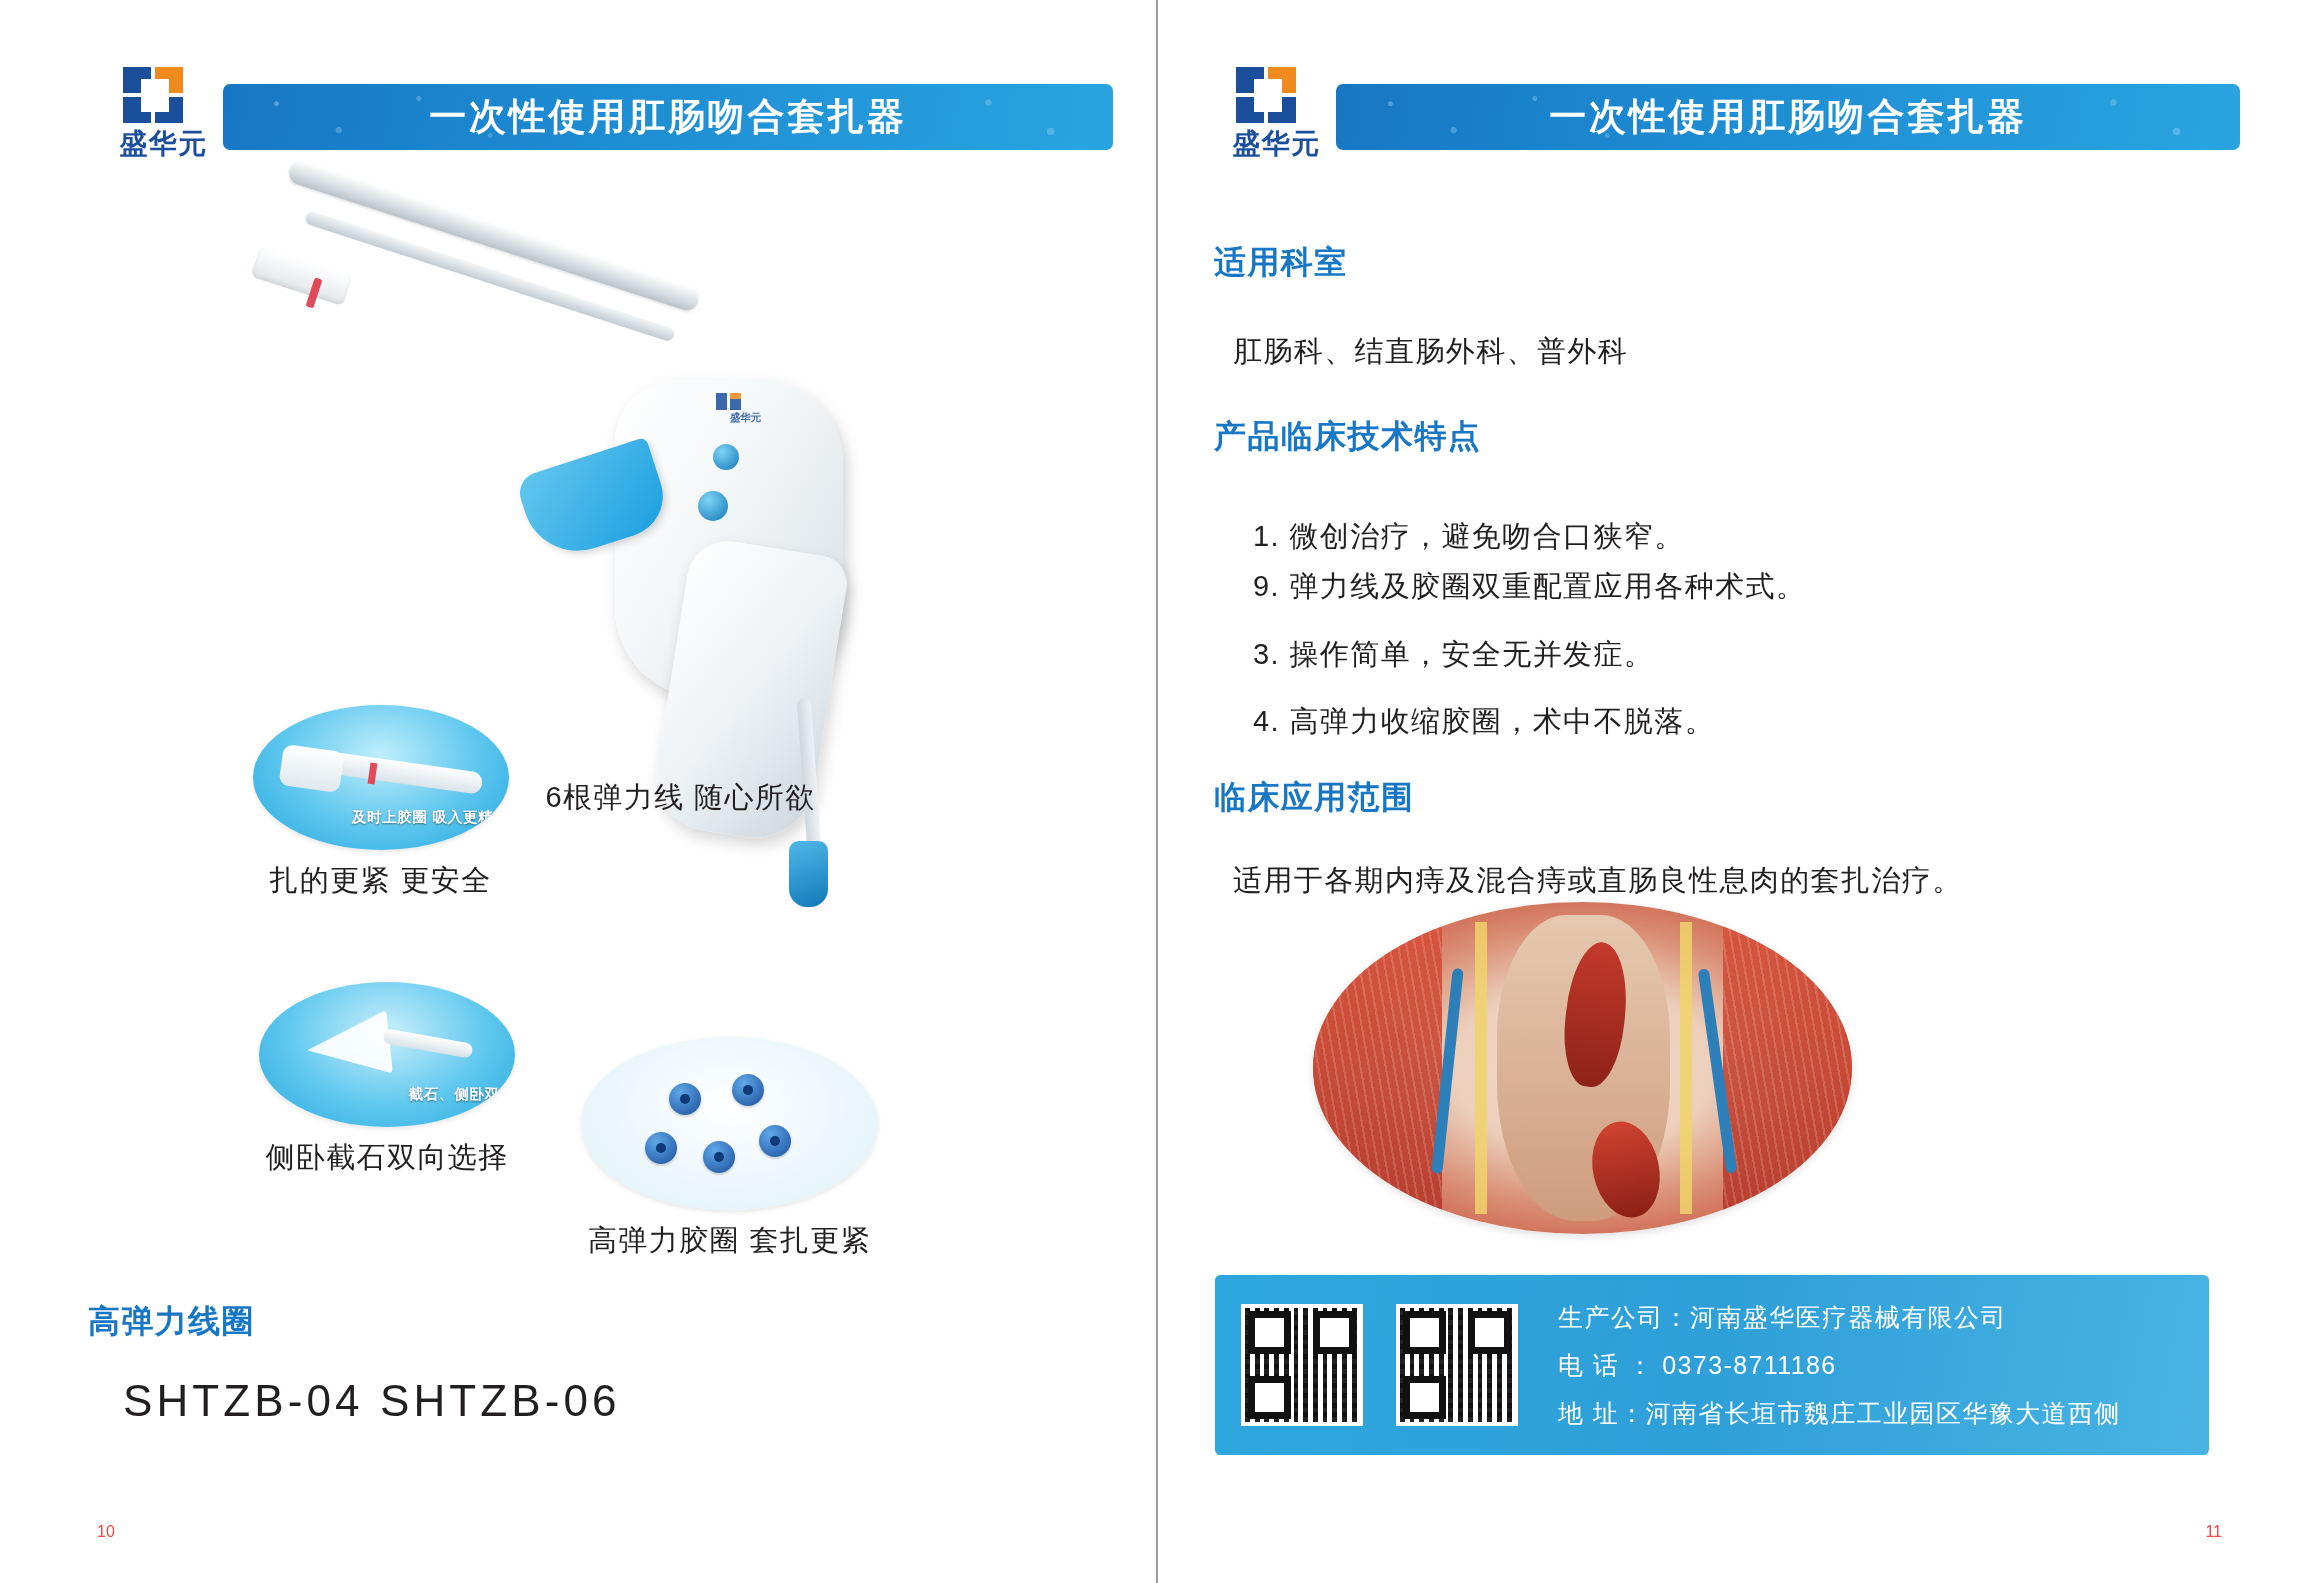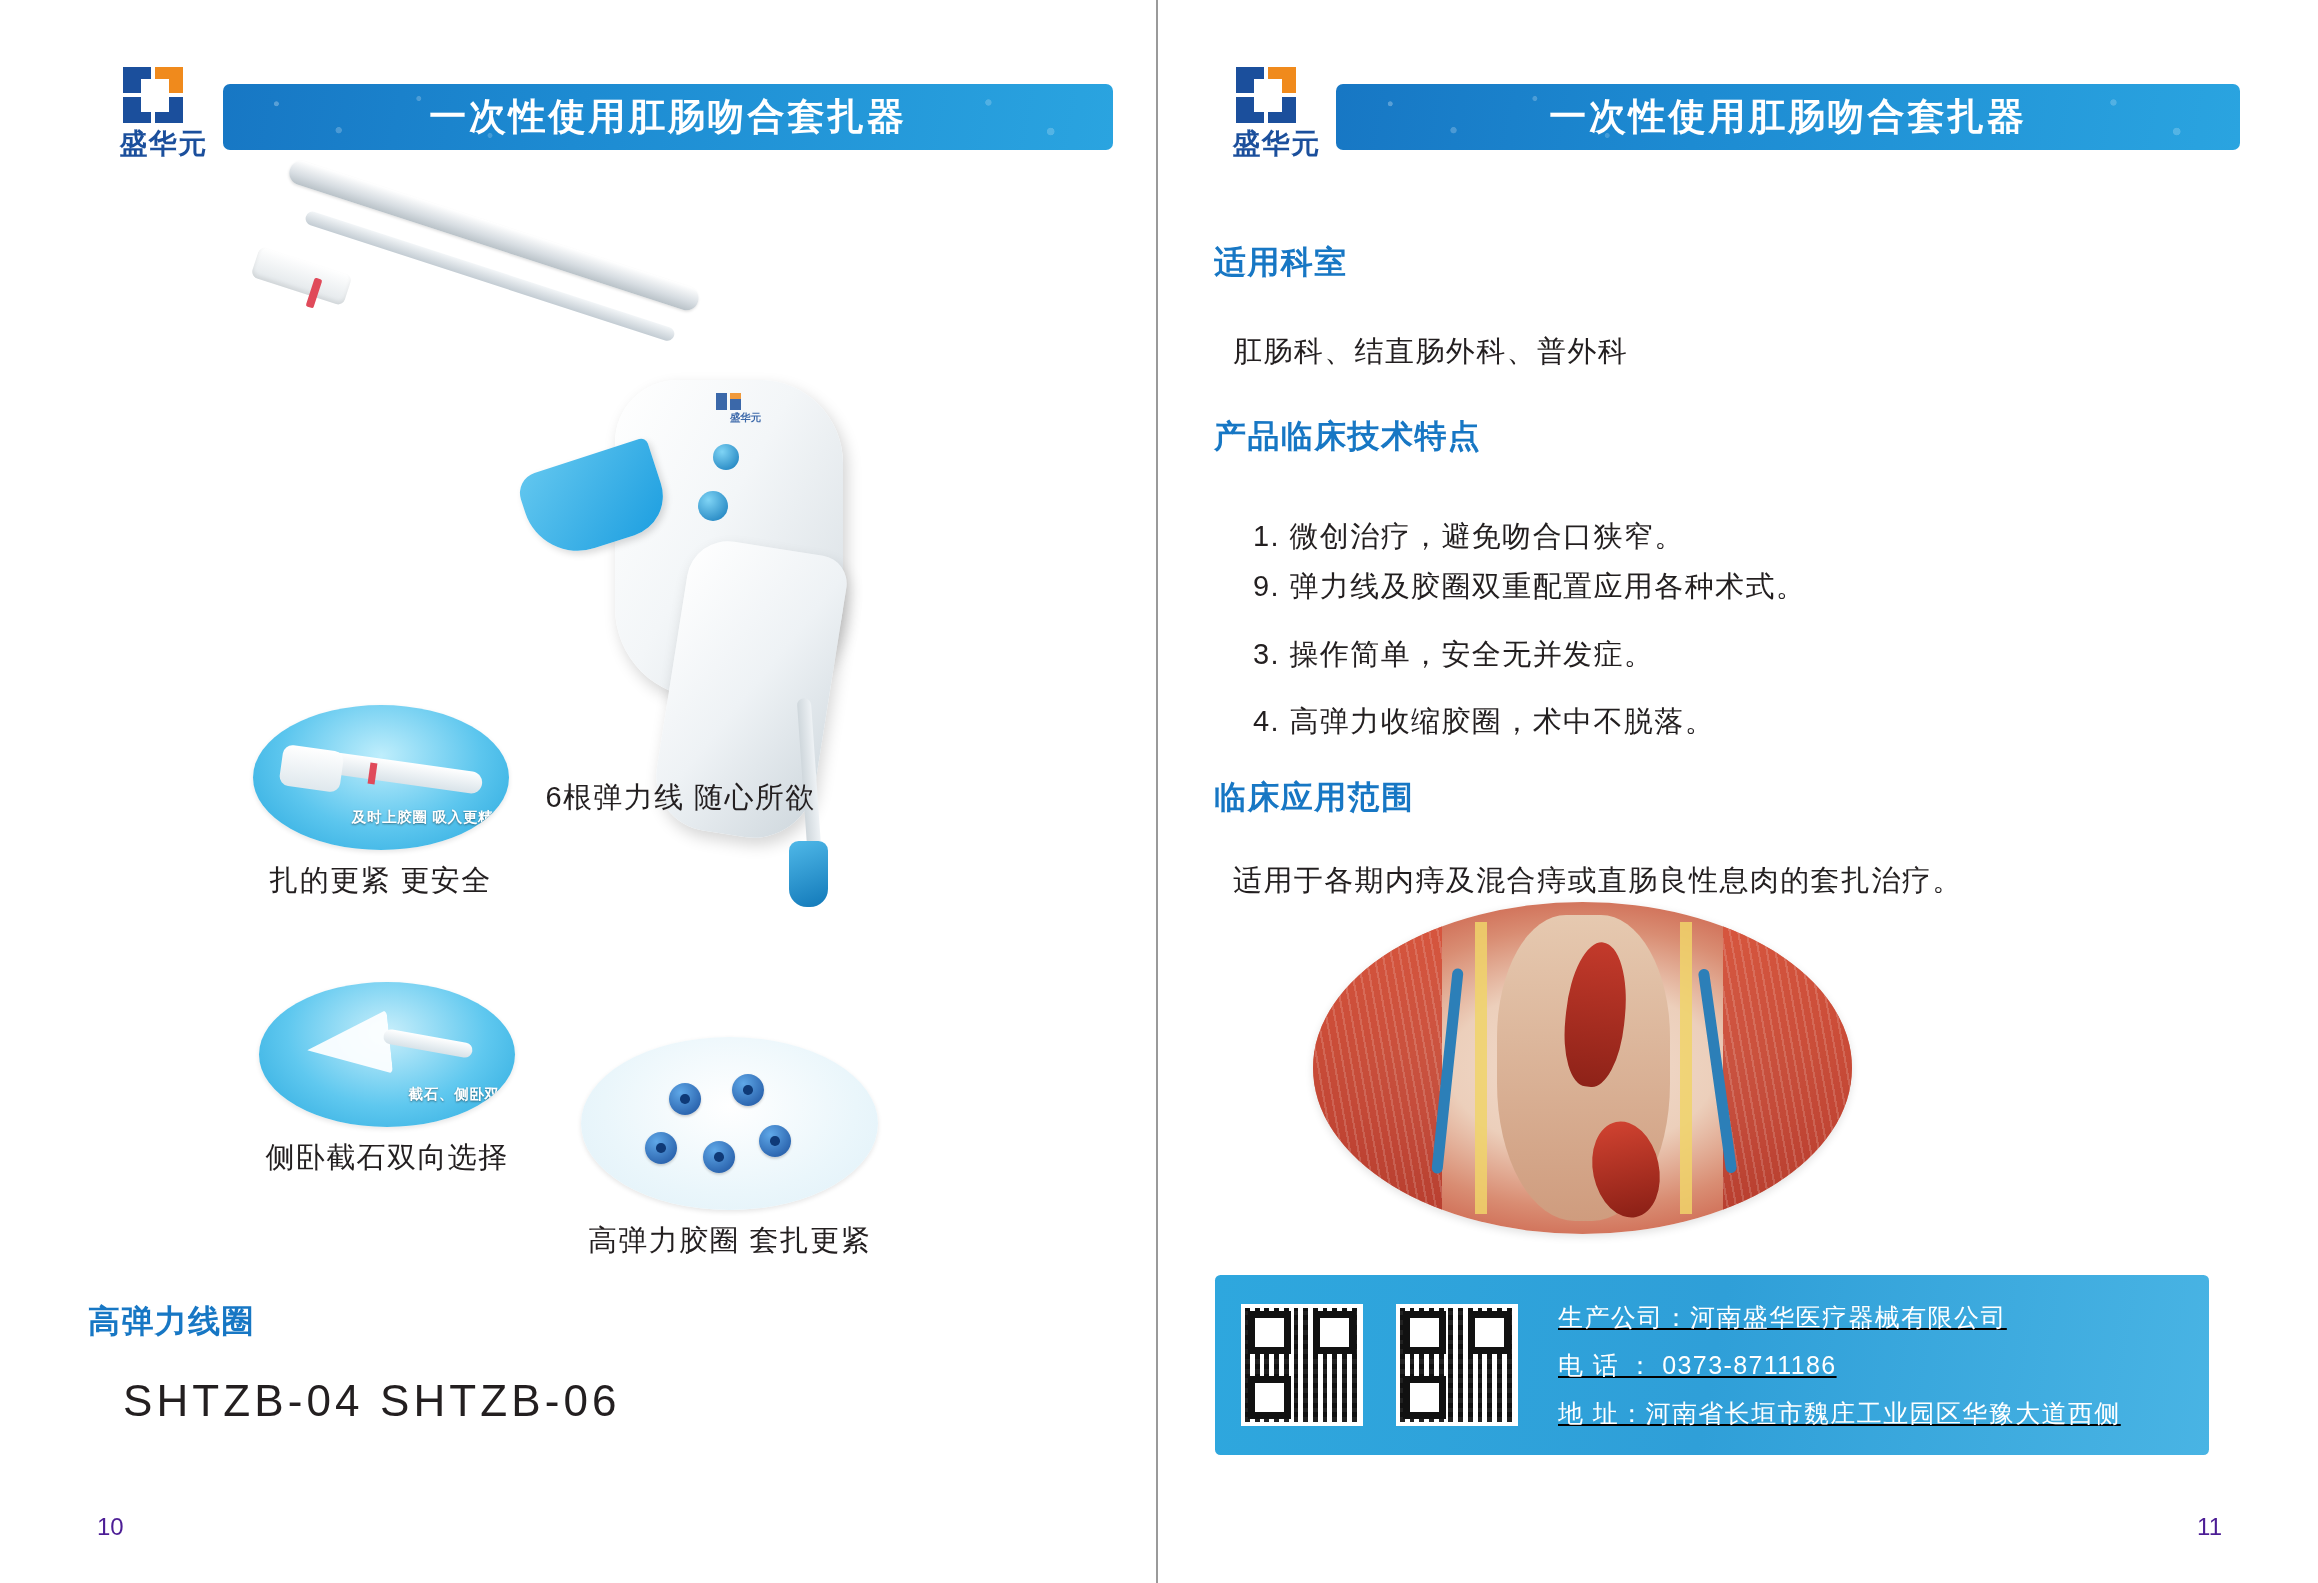--- a/index.html
+++ b/index.html
@@ -399,22 +399,22 @@
     top: 1376px;
     font-size: 44px;
     color: #231f20;
     letter-spacing: 4.1px;
     font-family: "Liberation Sans", sans-serif;
   }
 
   .page-num {
     position: absolute;
     bottom: 43px;
-    font-size: 24px;
-    color: #4c1d95;
+    font-size: 16px;
+    color: #ef4444;
   }
   .page-num-left  { left: 97px; }
   .page-num-right { right: 97px; }
 
   
   .sec-head {
     position: absolute;
     font-size: 32px;
     font-weight: bold;
     color: #1777c4;
@@ -513,21 +513,20 @@
   .contact {
     position: absolute;
     left: 1222px;
     top: 1275px;
     width: 994px;
     height: 180px;
     background: linear-gradient(100deg,#2ea7de 0%, #2f9fd8 50%, #49b4e4 100%);
     border-radius: 5.5px;
     display: flex;
     align-items: center;
-    text-decoration: underline;
   }
   .qr {
     width: 122px;
     height: 122px;
     background: #ffffff;
     margin-left: 26px;
     position: relative;
     padding: 4.1px;
     box-sizing: border-box;
   }

